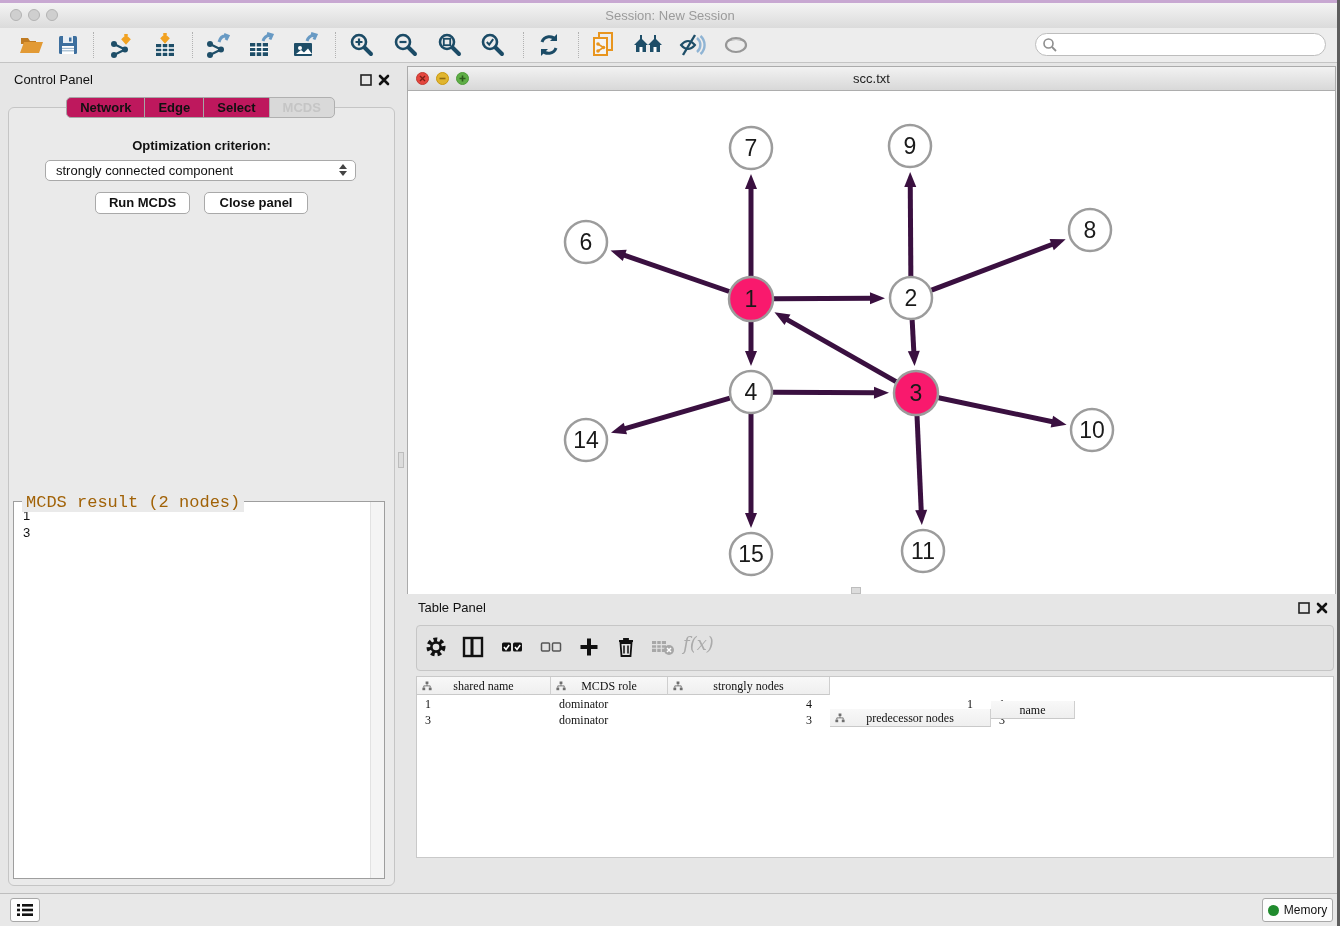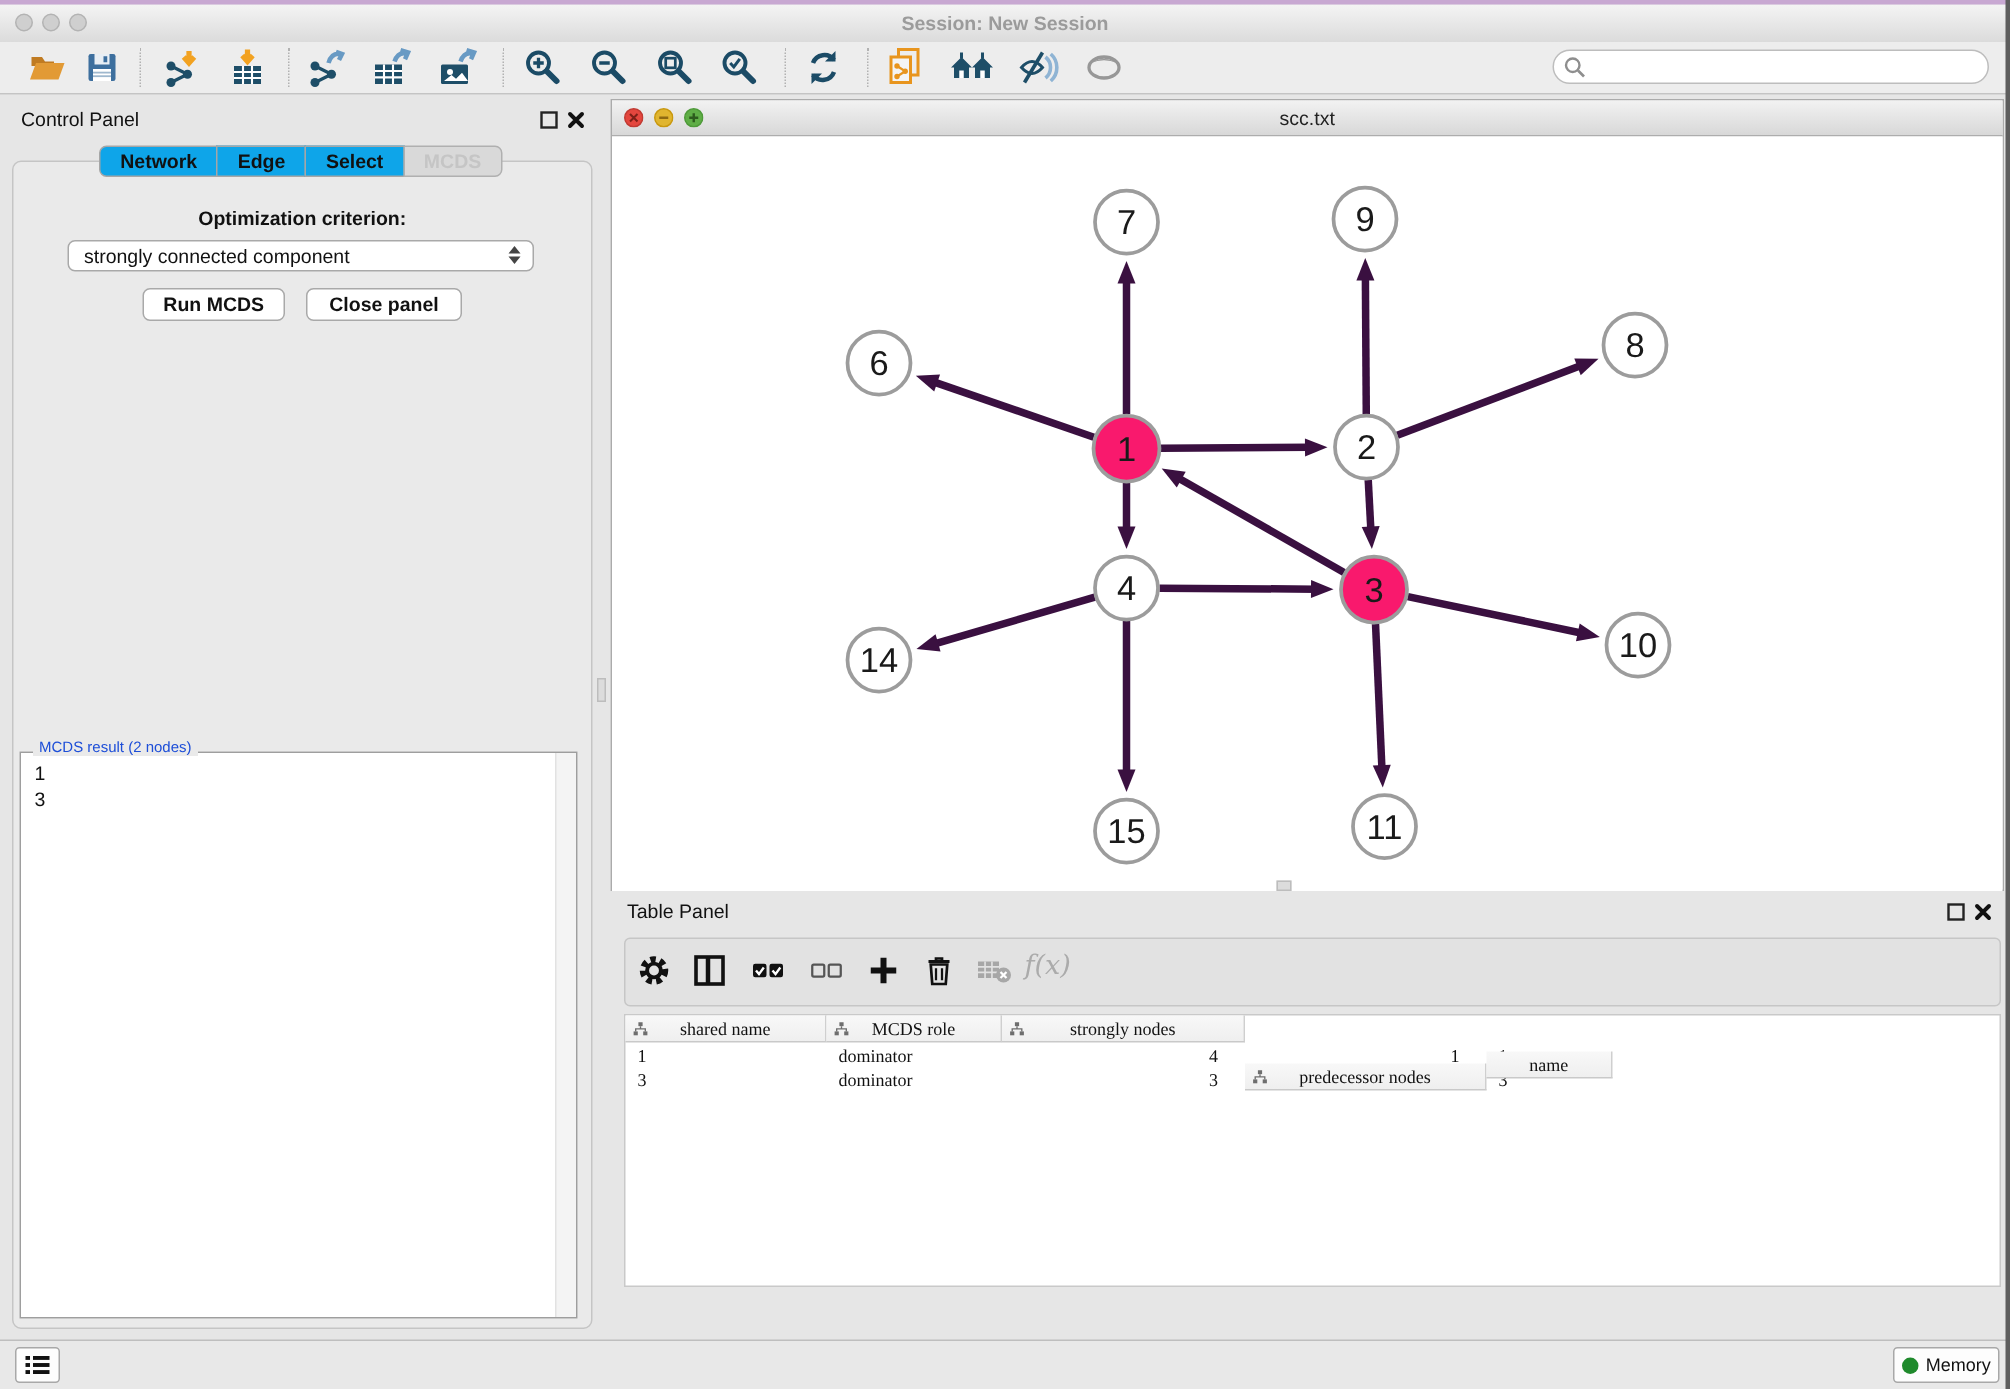--- a/index.html
+++ b/index.html
@@ -5,57 +5,57 @@
   html,body{margin:0;padding:0;background:#4a4a4a;}
   #app{position:relative;width:1340px;height:926px;background:#E6E6E6;
        font-family:"Liberation Sans",sans-serif;overflow:hidden;}
   .abs{position:absolute;}
 
   
   #titlebar{top:0;left:0;right:0;height:25px;border-top:3px solid #C8A8D2;
     background:linear-gradient(#F4F4F4,#DBDBDB);border-bottom:1px solid #ABABAB;}
   .tl-dot{position:absolute;top:6px;width:12px;height:12px;border-radius:50%;
     background:#CFCFCF;border:1px solid #B3B3B3;box-sizing:border-box;}
-  #win-title{top:5px;left:0;right:0;text-align:center;font-size:13px;color:#9B9B9B;font-weight:bold;}
+  #win-title{top:5px;left:0;right:0;text-align:center;font-size:13px;color:#9B9B9B;}
 
   
   #toolbar{top:28px;left:0;right:0;height:34px;background:#EDEDED;border-bottom:1px solid #C4C4C4;}
   .tb-icon{position:absolute;top:3px;width:34px;height:28px;display:flex;align-items:center;justify-content:center;}
   .tb-sep{position:absolute;top:4px;width:0;height:26px;border-left:1px dotted #B2B2B2;}
   #search-box{position:absolute;left:1035px;top:5px;width:291px;height:23px;background:#fff;
     border:1px solid #BDBDBD;border-radius:12px;box-sizing:border-box;}
   #search-box svg{position:absolute;left:6px;top:3px;}
   #search-input{position:absolute;left:24px;top:2px;width:255px;height:17px;border:none;outline:none;
     font-size:12px;background:transparent;}
 
   
   #cp-title{left:14px;top:72px;font-size:13px;color:#111;}
   .mini-btn{position:absolute;width:16px;height:16px;display:flex;align-items:center;justify-content:center;}
   .seg-tabs{display:flex;}
-  .seg-tab{height:19px;line-height:19px;padding:0 13px;background:#0ea5e9;border:1px solid #A6A6A6;
+  .seg-tab{height:19px;line-height:19px;padding:0 13px;background:#be185d;border:1px solid #A6A6A6;
     margin-left:-1px;font-weight:600;font-size:13px;color:#111;white-space:nowrap;}
   .seg-tab:first-child{border-radius:5px 0 0 5px;margin-left:0;}
   .seg-tab:last-child{border-radius:0 5px 5px 0;}
   .seg-tab.active{background:#D9D9D9;color:#C5C5C5;border-color:#B0B0B0;}
   #cp-tabs{top:97px;left:0;width:401px;display:flex;justify-content:center;z-index:3;}
   #cp-body{left:8px;top:107px;width:385px;height:777px;background:#EAEAEA;
     border:1px solid #C5C5C5;border-radius:6px;z-index:1;}
   #opt-label{top:30px;left:0;width:100%;text-align:center;font-size:13px;font-weight:600;color:#111;}
   #opt-select{left:36px;top:52px;width:311px;height:21px;background:#fff;border:1px solid #A9A9A9;
     border-radius:5px;box-sizing:border-box;font-size:13px;line-height:19px;padding-left:10px;color:#111;}
   .stepper{position:absolute;right:8px;top:3px;display:flex;flex-direction:column;gap:2px;}
   .stepper i{width:0;height:0;border-left:4px solid transparent;border-right:4px solid transparent;}
   .stepper .up{border-bottom:5px solid #444;}
   .stepper .dn{border-top:5px solid #444;}
   .cp-btn{position:absolute;top:84px;height:22px;background:#fff;border:1px solid #A9A9A9;border-radius:5px;
     box-sizing:border-box;font-size:13px;font-weight:600;color:#111;text-align:center;line-height:20px;}
   #run-btn{left:86px;width:95px;}
   #close-btn{left:195px;width:104px;}
   #result-box{left:4px;top:393px;width:372px;height:378px;border:1px solid #9E9E9E;background:#fff;box-sizing:border-box;}
-  #result-legend{position:absolute;top:-9px;left:8px;background:#EAEAEA;padding:0 4px;font-size:10px;color:#1d4ed8;}
+  #result-legend{position:absolute;top:-9px;left:8px;background:#EAEAEA;padding:0 4px;font-size:17px;color:#a16207;font-family:Liberation Mono, monospace;}
   #result-scroll{position:absolute;right:0;top:0;width:13px;height:100%;background:#F4F4F4;border-left:1px solid #E2E2E2;}
   #result-items{padding:5px 0 0 9px;font-size:13px;line-height:17px;color:#111;}
 
   
   #net-window{left:407px;top:66px;width:929px;height:528px;border:1px solid #ABABAB;box-sizing:border-box;background:#fff;}
   #net-titlebar{position:relative;height:23px;background:linear-gradient(#F2F2F2,#D8D8D8);border-bottom:1px solid #ADADAD;}
   .traffic{position:absolute;top:5px;width:13px;height:13px;}
   #net-title{position:absolute;top:4px;left:0;right:0;text-align:center;font-size:13px;color:#222;}
   #net-canvas{position:relative;width:927px;height:503px;background:#fff;}
 

